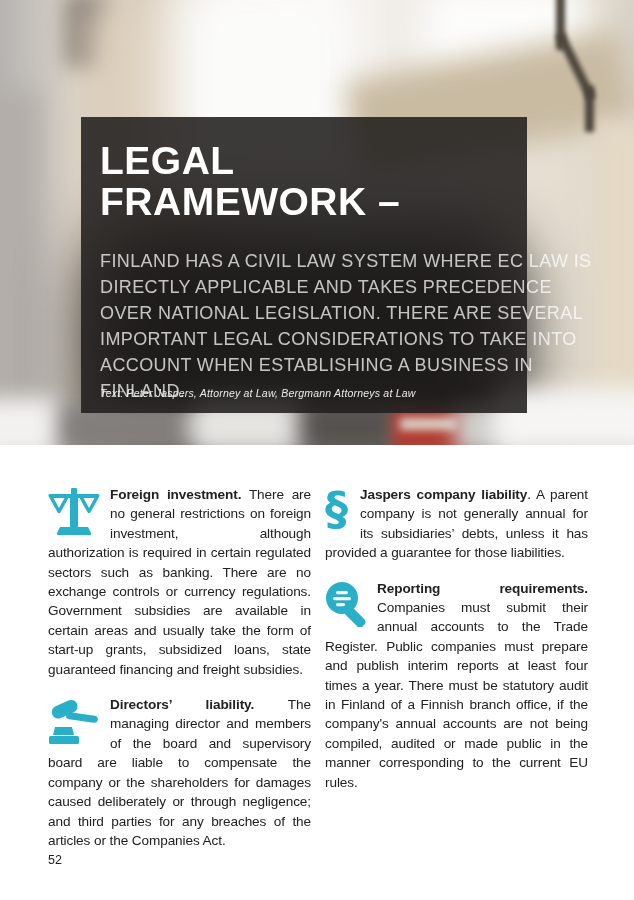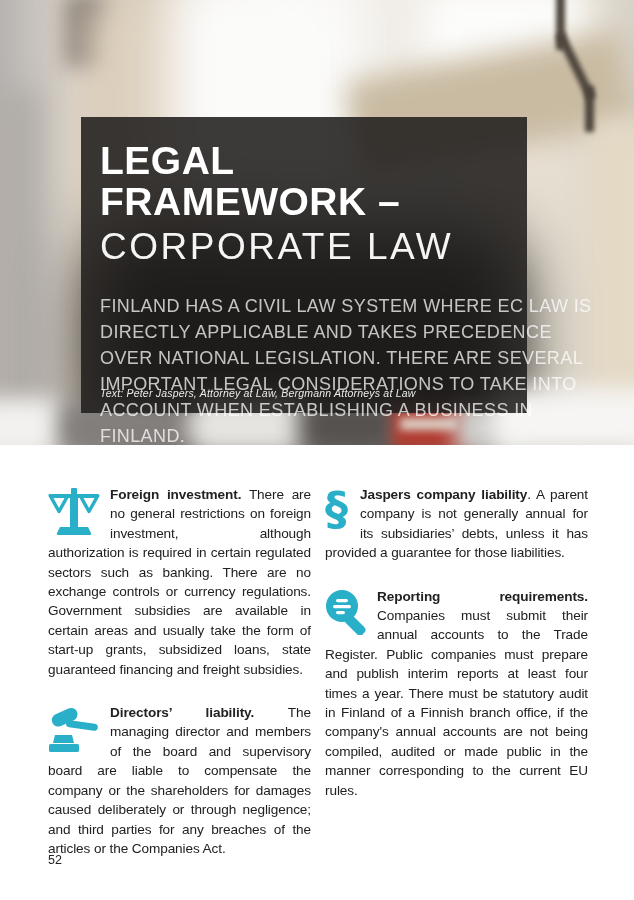--- a/index.html
+++ b/index.html
@@ -99,21 +99,21 @@
   }
 
   
   .content {
     display: flex;
     gap: 14px;
     padding: 40px 35px 0 48px;
   }
   .col { width: 263px; }
   .article { margin: 0; }
-  .article + .article { margin-top: 24px; }
+  .article + .article { margin-top: 16px; }
   .article p {
     font-size: 13.6px;
     line-height: 19.4px;
     color: #232021;
     text-align: justify;
     letter-spacing: -0.1px;
   }
   .article b { font-weight: 700; }
 
   .icon {
@@ -162,21 +162,20 @@
   <div class="blob b-gray-l"></div>
   <div class="blob b-van"></div>
   <div class="blob b-dark-mid"></div>
   <div class="blob b-red"></div>
   <div class="blob b-red-band"></div>
   <div class="blob b-light-r"></div>
   <div class="blob b-car-wr"></div>
 
   <div class="overlay">
     <h1 class="title-bold">LEGAL FRAMEWORK –</h1>
-    <h1 class="title-light">CORPORATE LAW</h1>
     <p class="intro">FINLAND HAS A CIVIL LAW SYSTEM WHERE EC LAW IS DIRECTLY APPLICABLE AND TAKES PRECEDENCE OVER NATIONAL LEGISLATION. THERE ARE SEVERAL IMPORTANT LEGAL CONSIDERATIONS TO TAKE INTO ACCOUNT WHEN ESTABLISHING A BUSINESS IN FINLAND.</p>
     <p class="byline">Text: Peter Jaspers, Attorney at Law, Bergmann Attorneys at Law</p>
   </div>
 </div>
 
 <div class="content">
 
   <div class="col">
 
     <div class="article">

